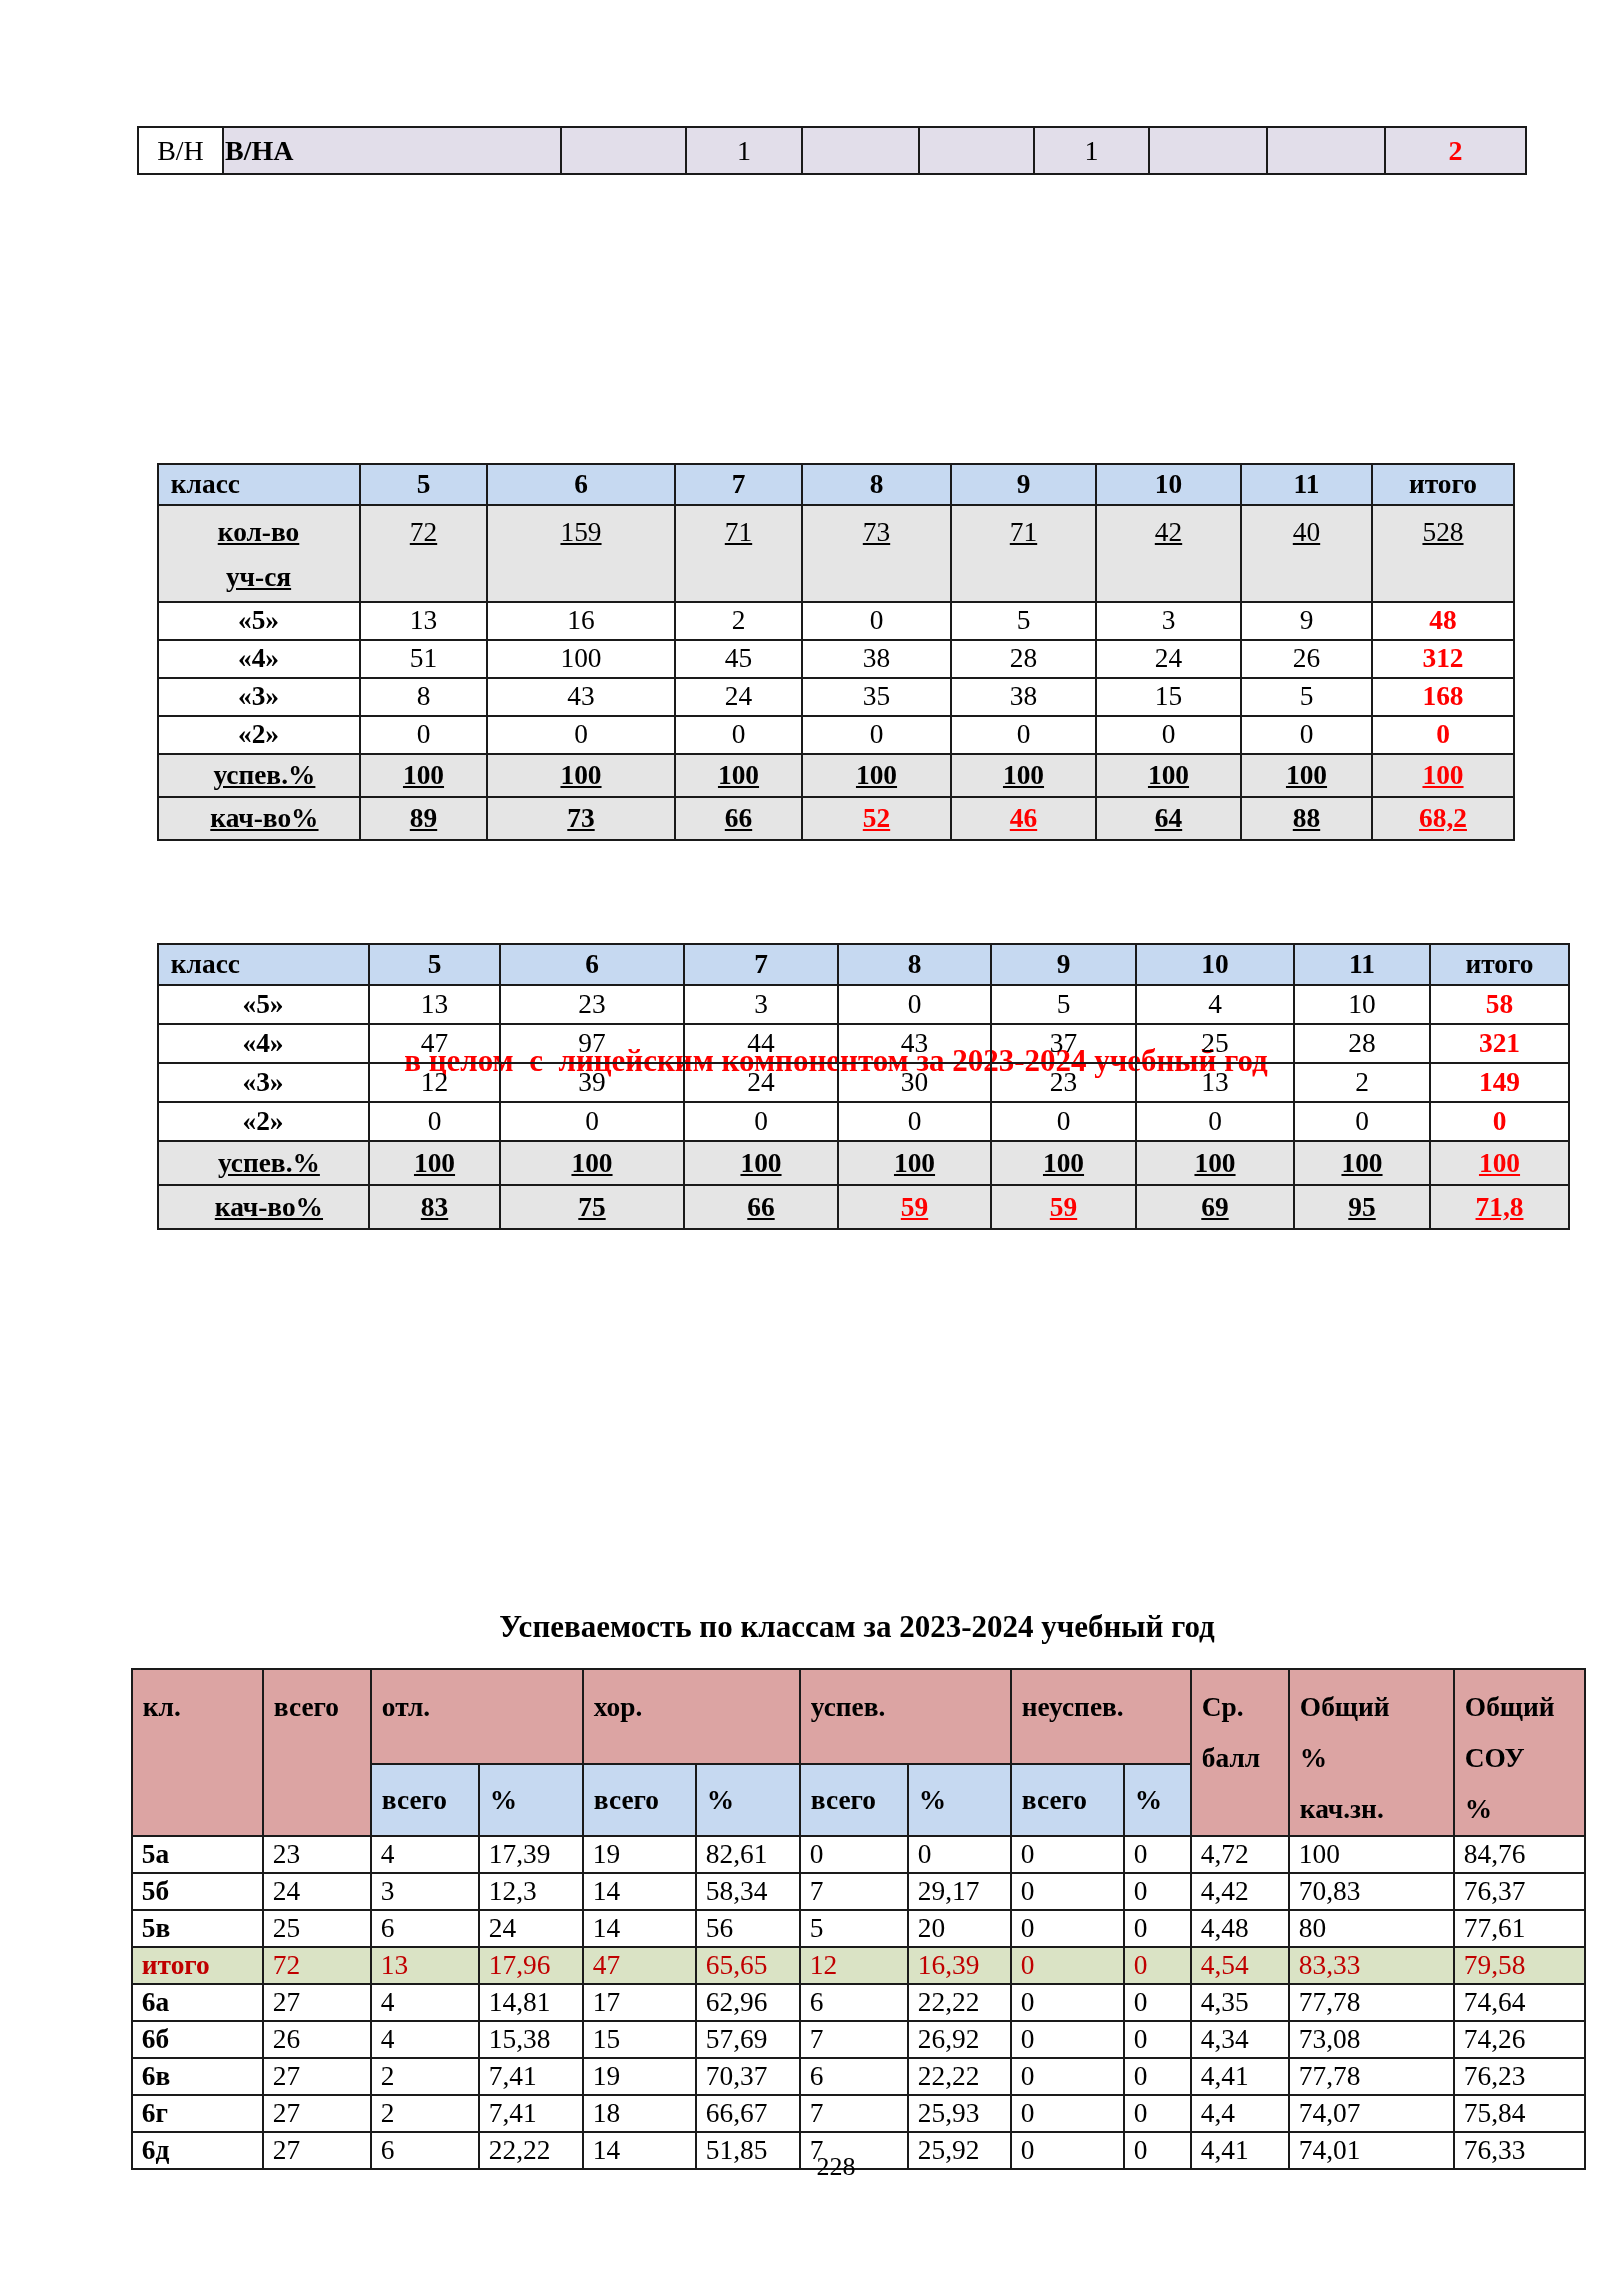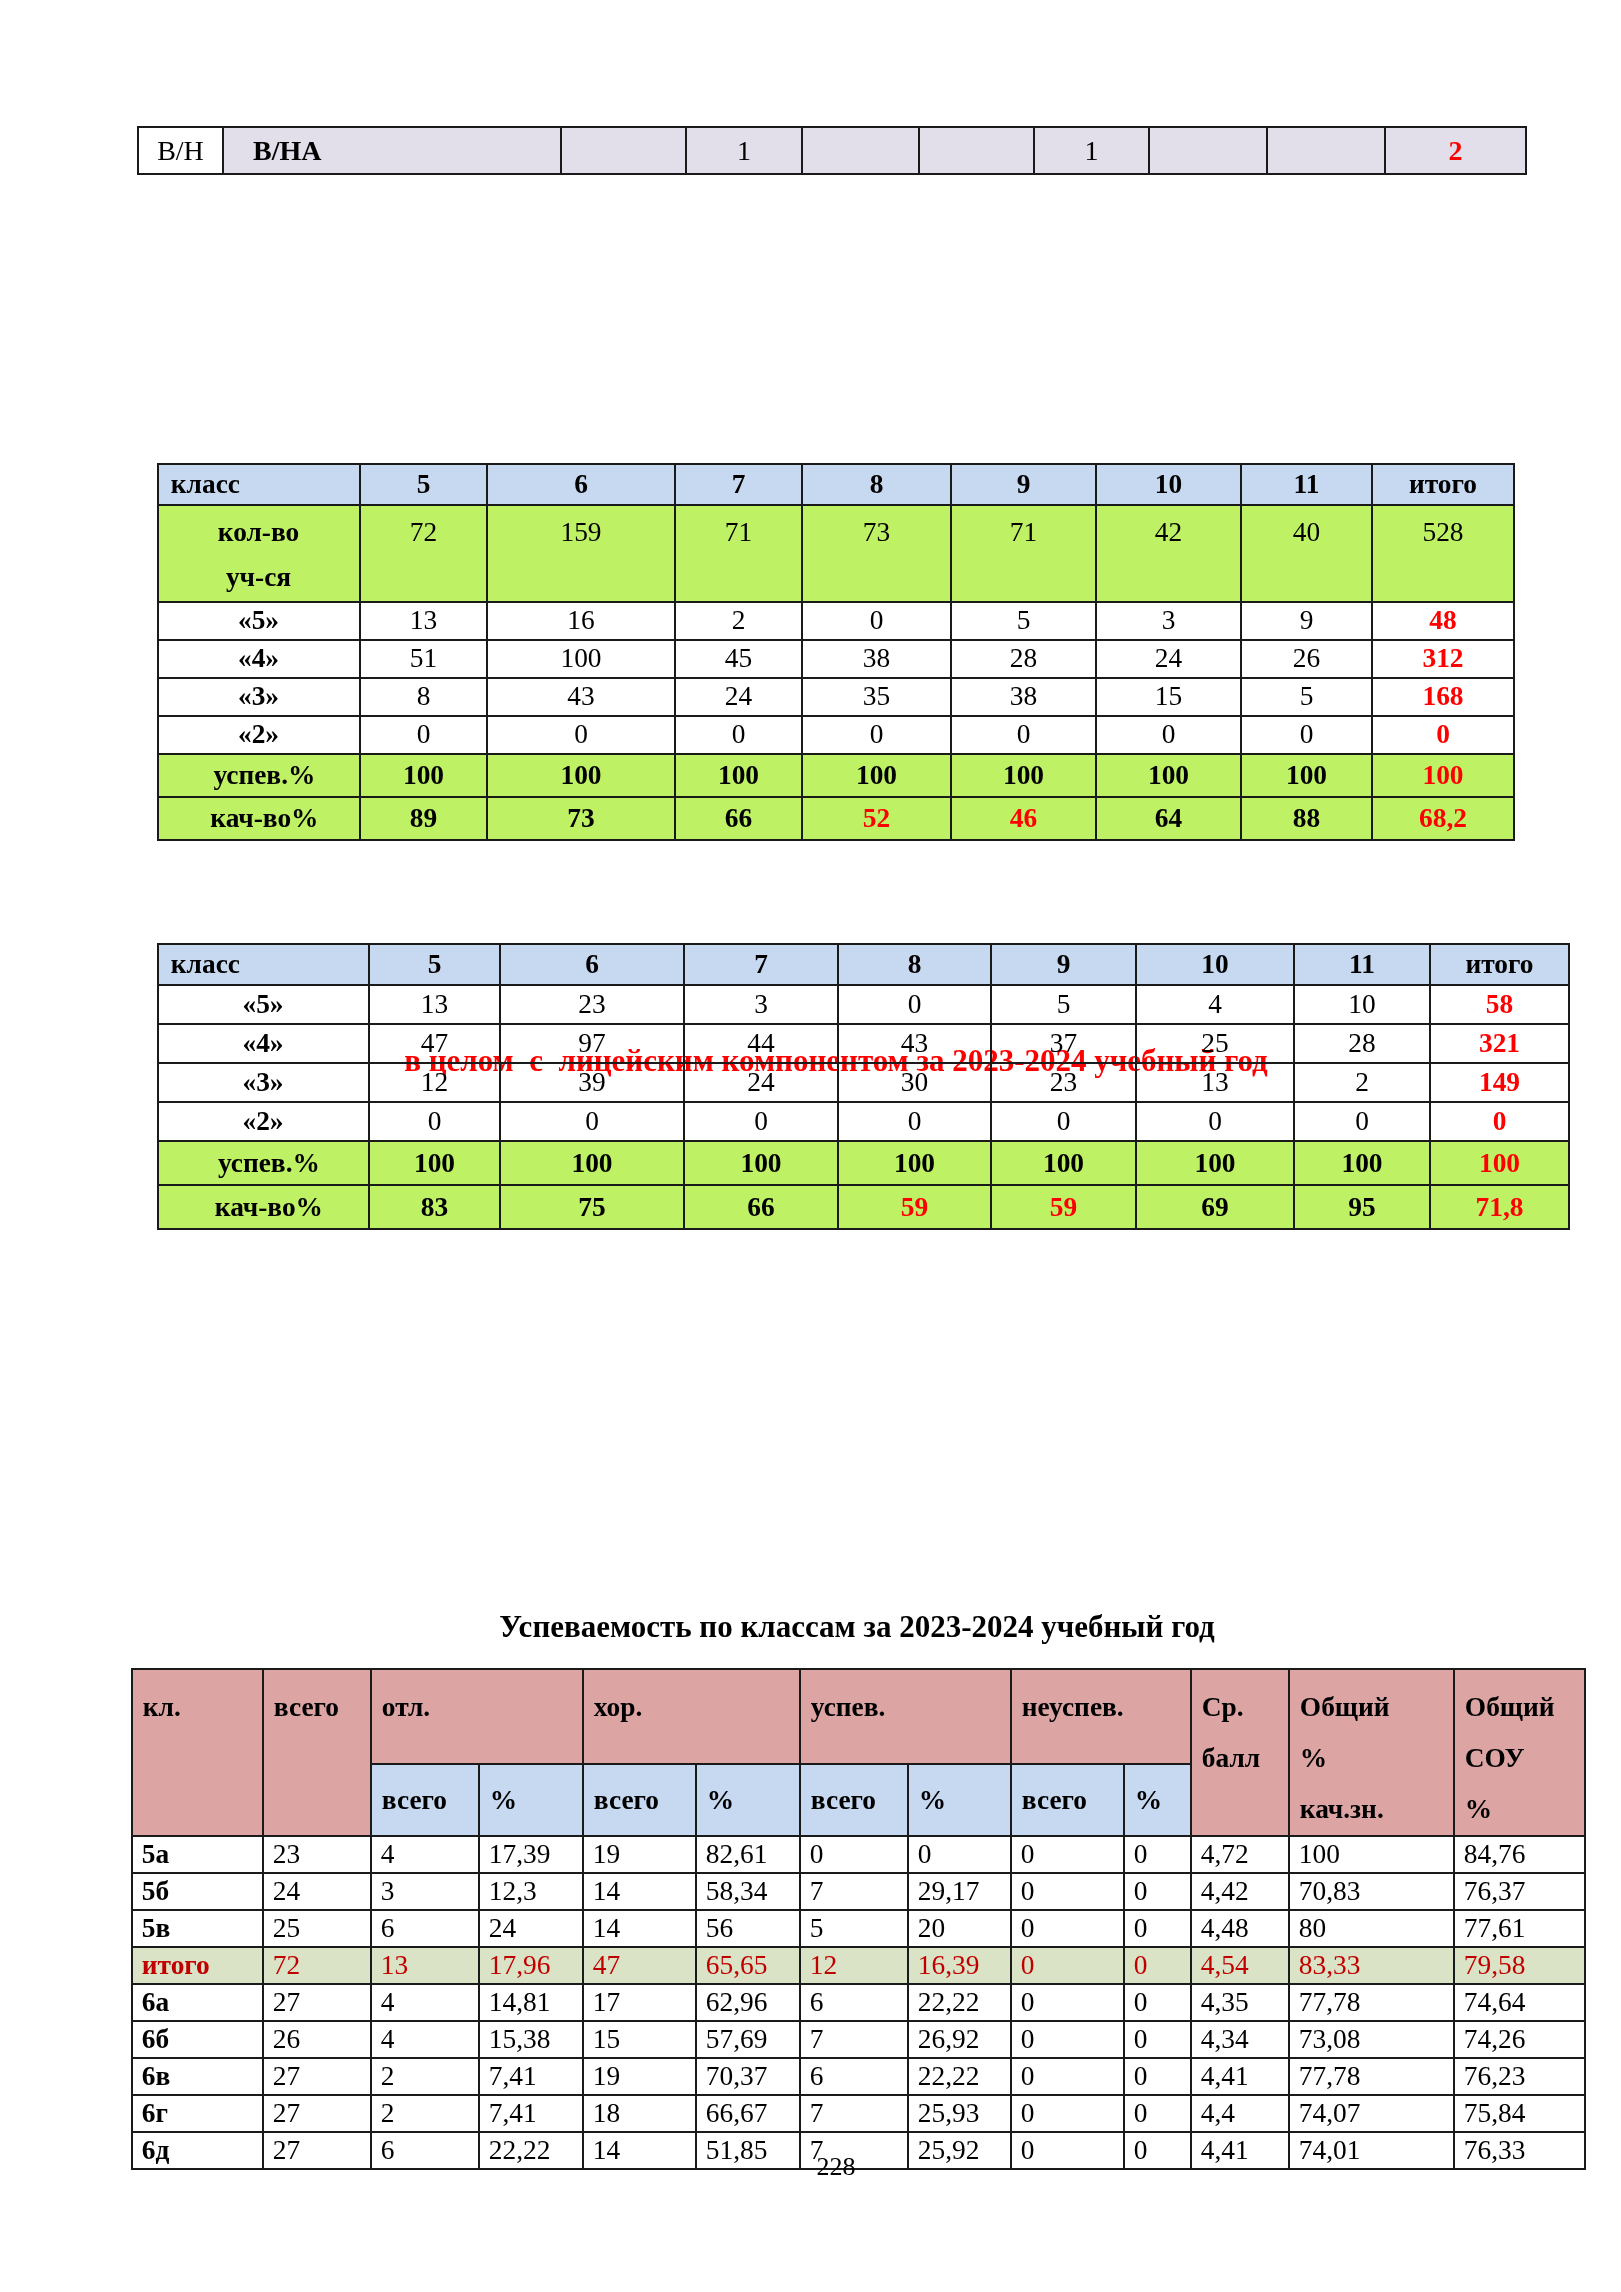--- a/index.html
+++ b/index.html
@@ -13,21 +13,21 @@
   td, th { border: 2px solid #1a1a1a; overflow: hidden; }
 
   
   .strip { position: absolute; left: 137px; top: 114px; margin-top: 12px; }
   .strip table { border: 2.9px solid #1a1a1a; }
   .strip td {
     height: 47px; font-size: 28px; text-align: center; vertical-align: middle;
     background: #E2DEEA;
   }
   .strip td.white { background: #ffffff; }
-  .strip td.left { text-align: left; padding-left: 29px; }
+  .strip td.left { text-align: left; padding-left: 1px; }
 
   .bold { font-weight: bold; }
   .red  { color: #FF0000; font-weight: bold; }
 
   
   .doc-title {
     position: absolute; left: 157px; width: 1358px;
     text-align: center; font-weight: bold; font-size: 31px; line-height: 35px;
     color: #FF0000; white-space: pre-wrap;
   }
@@ -36,21 +36,21 @@
   
   .sum-table { position: absolute; border: 2.9px solid #1a1a1a; }
   .sum-table th {
     background: #C6D9F1; font-size: 27.4px; font-weight: bold;
     text-align: center; vertical-align: middle;
   }
   .sum-table th.label-col { text-align: left; padding-left: 11.8px; }
   .sum-table td { font-size: 27.4px; text-align: center; vertical-align: middle; }
   .sum-table td.label { text-align: center; padding-left: 11.8px; font-weight: bold; }
   .sum-table td.label.center { text-align: center; padding-left: 0; }
-  .sum-table tr.pink td { background: #bef264; }
+  .sum-table tr.pink td { background: #e5e5e5; text-decoration: underline; }
   .sum-table tr.boldrow td { font-weight: bold; }
   .sum-table td.tall { vertical-align: top; padding-top: 3.9px; line-height: 45px; white-space: pre-line; }
 
   
   .class-table { position: absolute; border: 2.9px solid #1a1a1a; }
   .class-table th {
     background: #DCA4A3; font-weight: bold; font-size: 27.4px;
     text-align: left; vertical-align: top; padding: 11.8px 0 0 9.8px;
     white-space: pre-line; line-height: 51px;
   }

